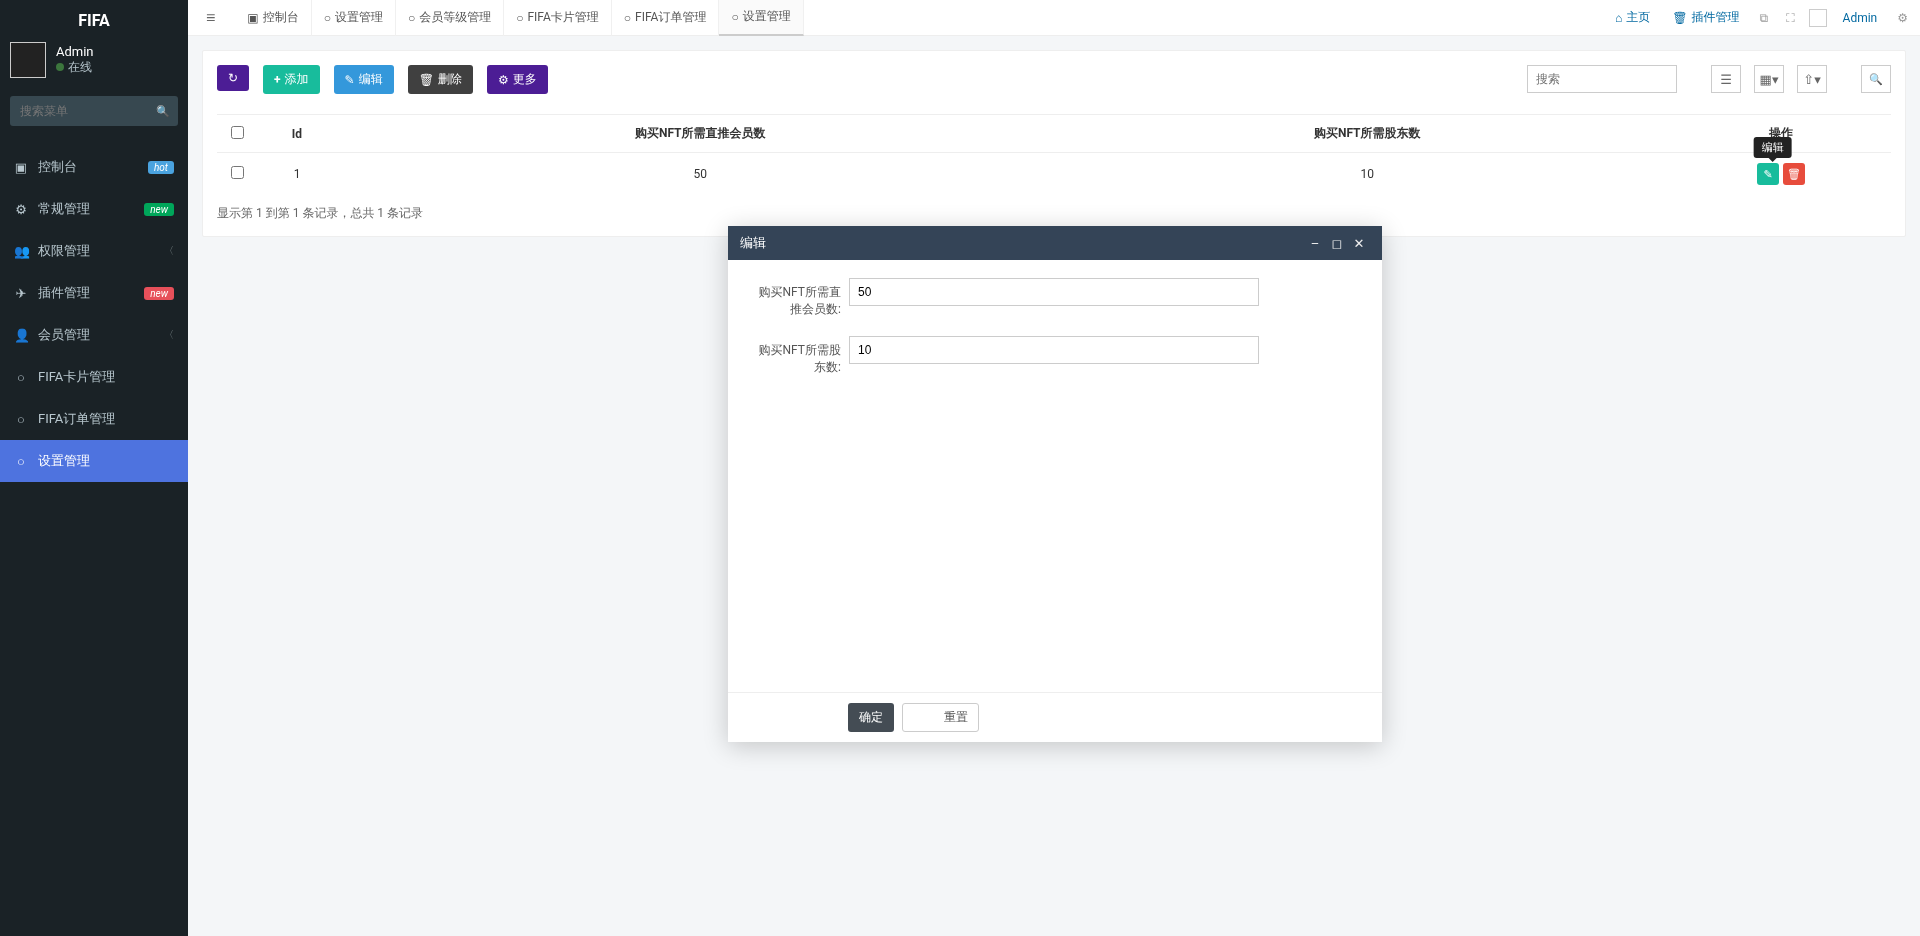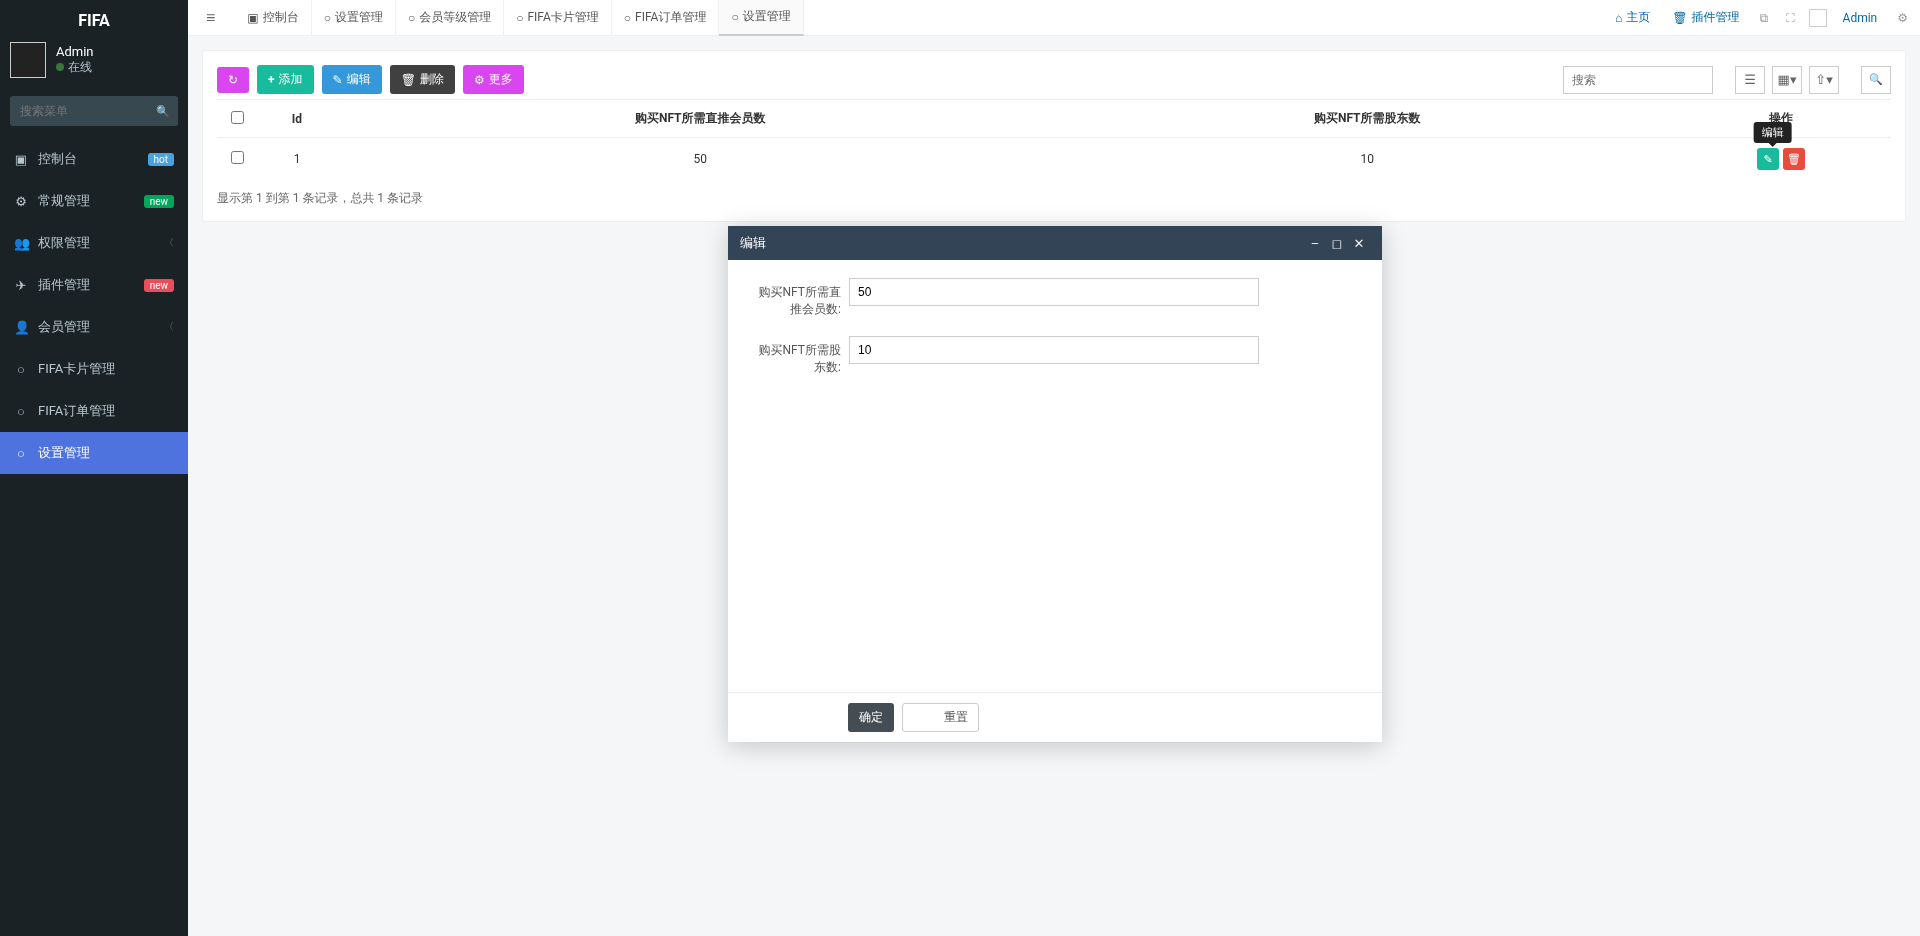--- a/index.html
+++ b/index.html
@@ -7,50 +7,50 @@
 .layout { display:flex; height:100vh; width:100vw; }
 
 
 .sidebar { width:188px; background:#1a2226; color:#b8c7ce; flex-shrink:0; display:flex; flex-direction:column; }
 .brand { height:30px; display:flex; align-items:center; justify-content:center; font-size:16px; color:#fff; padding-top:10px;font-weight:bold; }
 .user-panel { padding:12px 10px; display:flex; align-items:center; gap:10px; }
 .avatar-sm { width:36px; height:36px; border:1px solid #ccc; background:#222; display:inline-block; }
 .user-info { display:flex; flex-direction:column; font-size:12px; }
 .user-name { color:#fff; font-size:13px; }
 .online-dot { display:inline-block; width:8px; height:8px; border-radius:50%; background:#3c763d; margin-right:4px; }
-.sidebar-search { margin:6px 10px 12px; position:relative; }
+.sidebar-search { margin:6px 10px 20px; position:relative; }
 .sidebar-search input { width:100%; background:#374850; border:none; color:#ccc; height:30px; padding:0 28px 0 10px; border-radius:3px; font-size:12px; }
 .sidebar-search .icon { position:absolute; right:8px; top:7px; color:#999; }
 .sidebar-menu { list-style:none; }
 .sidebar-menu li { display:flex; align-items:center; padding:0 14px; height:42px; color:#b8c7ce; cursor:pointer; font-size:13px; position:relative; }
 .sidebar-menu li .mi { margin-right:10px; width:14px; text-align:center; }
 .sidebar-menu li.active { background:#4e73df; color:#fff; }
-.sidebar-menu li .badge { margin-left:auto; font-size:10px; padding:1px 6px; border-radius:3px; color:#fff; }
+.sidebar-menu li .badge { margin-left:auto; font-size:10px; padding:1px 6px; border-radius:3px; color:#fff;font-style:italic; }
 .sidebar-menu li .caret-r { margin-left:auto; font-size:10px; color:#7f8c8d; }
 .badge-new { background:#00a65a; }
 .badge-new2 { background:#e7505a; }
 .badge-hot2 { background:#4aa3df; }
 
 
 .main { flex:1; display:flex; flex-direction:column; }
 .topbar { height:36px; background:#fff; border-bottom:1px solid #eee; display:flex; align-items:center; padding:0 8px; font-size:12px; }
 .topbar .left { display:flex; align-items:center; gap:2px; }
 .topbar .right { margin-left:auto; display:flex; align-items:center; gap:10px; }
 .tab { padding:0 12px; height:36px; display:flex; align-items:center; gap:4px; border-right:1px solid #f0f0f0; cursor:pointer; color:#555; }
 .tab.active { border-bottom:2px solid #ccc; background:#fafafa; }
 .burger { padding:0 10px; cursor:pointer; color:#666; }
 .top-link { display:flex; align-items:center; gap:4px; color:#0369a1; cursor:pointer; padding:0 6px; }
 .top-icon-only { color:#999; cursor:pointer; padding:0 4px; }
 .avatar-xs { width:18px; height:18px; border:1px solid #ccc; display:inline-block; }
 
 .content { padding:14px; position:relative; flex:1; overflow:auto; }
 .panel { background:#fff; border:1px solid #eee; border-radius:2px; padding:14px; overflow:hidden; }
-.toolbar { display:flex; align-items:center; gap:8px; margin-bottom:5px; }
+.toolbar { display:flex; align-items:flex-start; gap:14px; margin-bottom:20px; }
 .btn { display:inline-flex; align-items:center; gap:4px; padding:5px 10px; border-radius:3px; font-size:12px; border:1px solid transparent; cursor:pointer; color:#fff; }
-.btn-gray { background:#d946ef; }
+.btn-gray { background:#4c1d95; }
 .btn-green { background:#18bc9c; }
 .btn-blue { background:#3498db; }
 .btn-red { background:#404040; }
 .btn-default { background:#fff; color:#555; border:1px solid #ccc;padding-left:41px; }
 .btn-dark { background:#444c54; }
 .toolbar .spacer { flex:1; }
 .search-inp { height:28px; border:1px solid #ccc; padding:0 8px; width:150px; font-size:12px; }
 .icon-btn { width:30px; height:28px; border:1px solid #ccc; background:#fff; display:inline-flex; align-items:center; justify-content:center; cursor:pointer; color:#666; }
 .icon-btn + .icon-btn { margin-left:-1px; }
 

